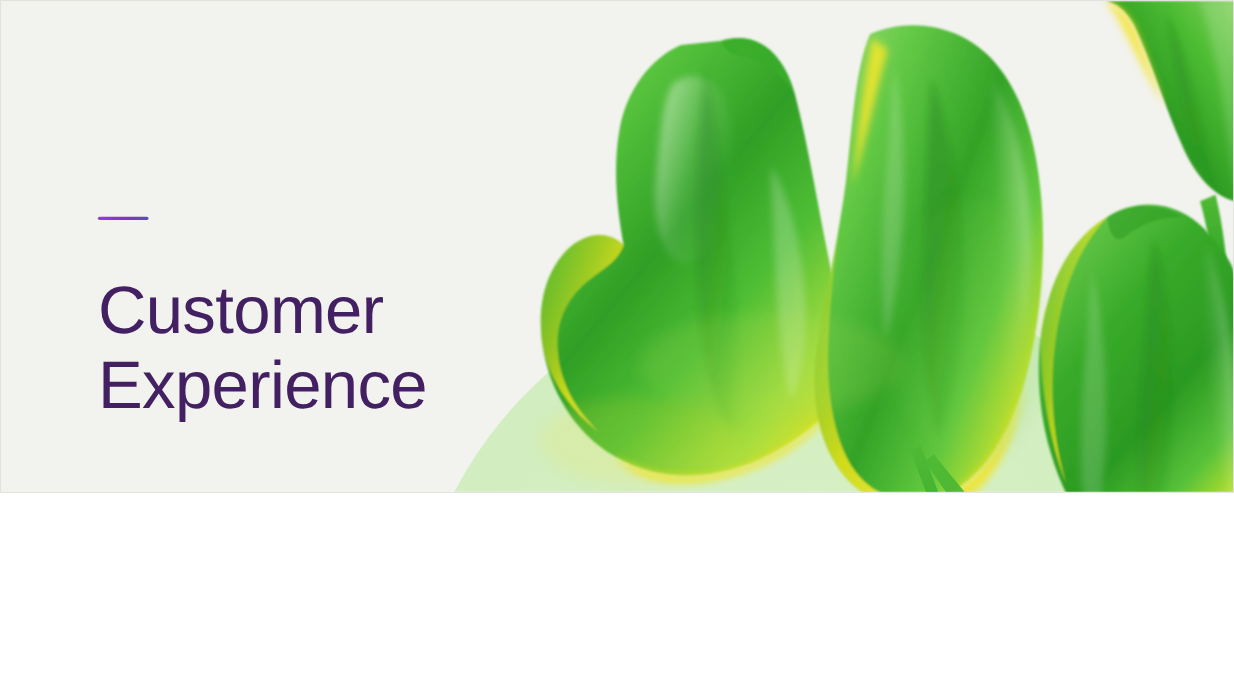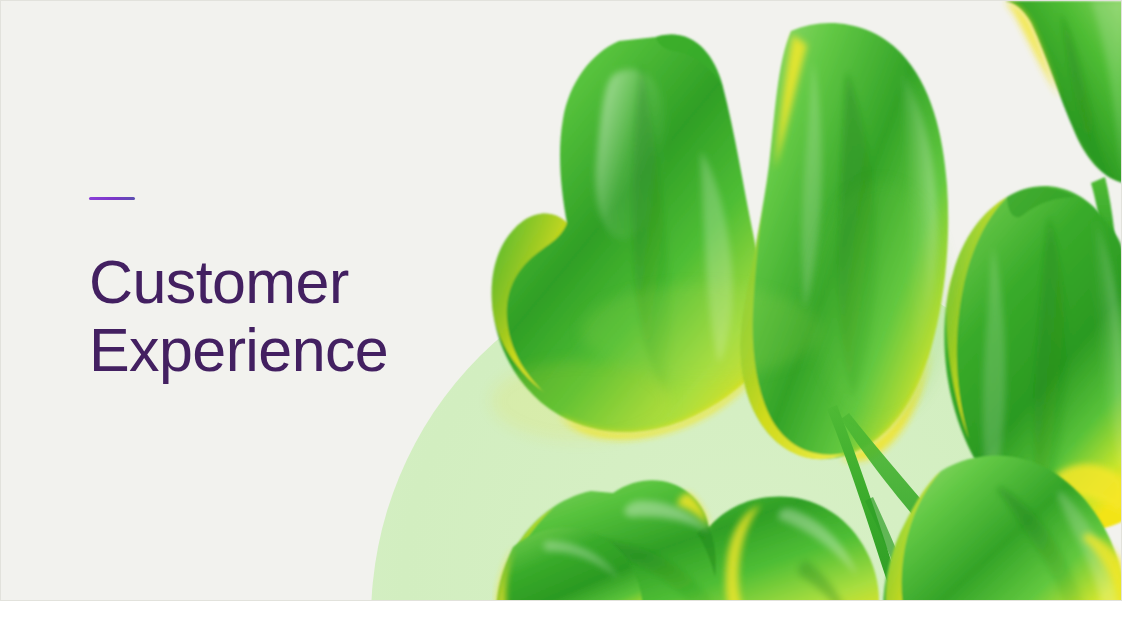--- a/index.html
+++ b/index.html
@@ -10,21 +10,21 @@
     width: 1122px;
     height: 632px;
     overflow: hidden;
     font-family: "Liberation Sans", sans-serif;
     background: #ffffff;
   }
 
   #slide {
     position: relative;
     width: 1122px;
-    height: 601px;
+    height: 448px;
     overflow: hidden;
     background: #f2f2ee;
     box-sizing: border-box;
     border: 1px solid #e2e2dc;
   }
 
   
   .art {
     position: absolute;
     inset: 0;

